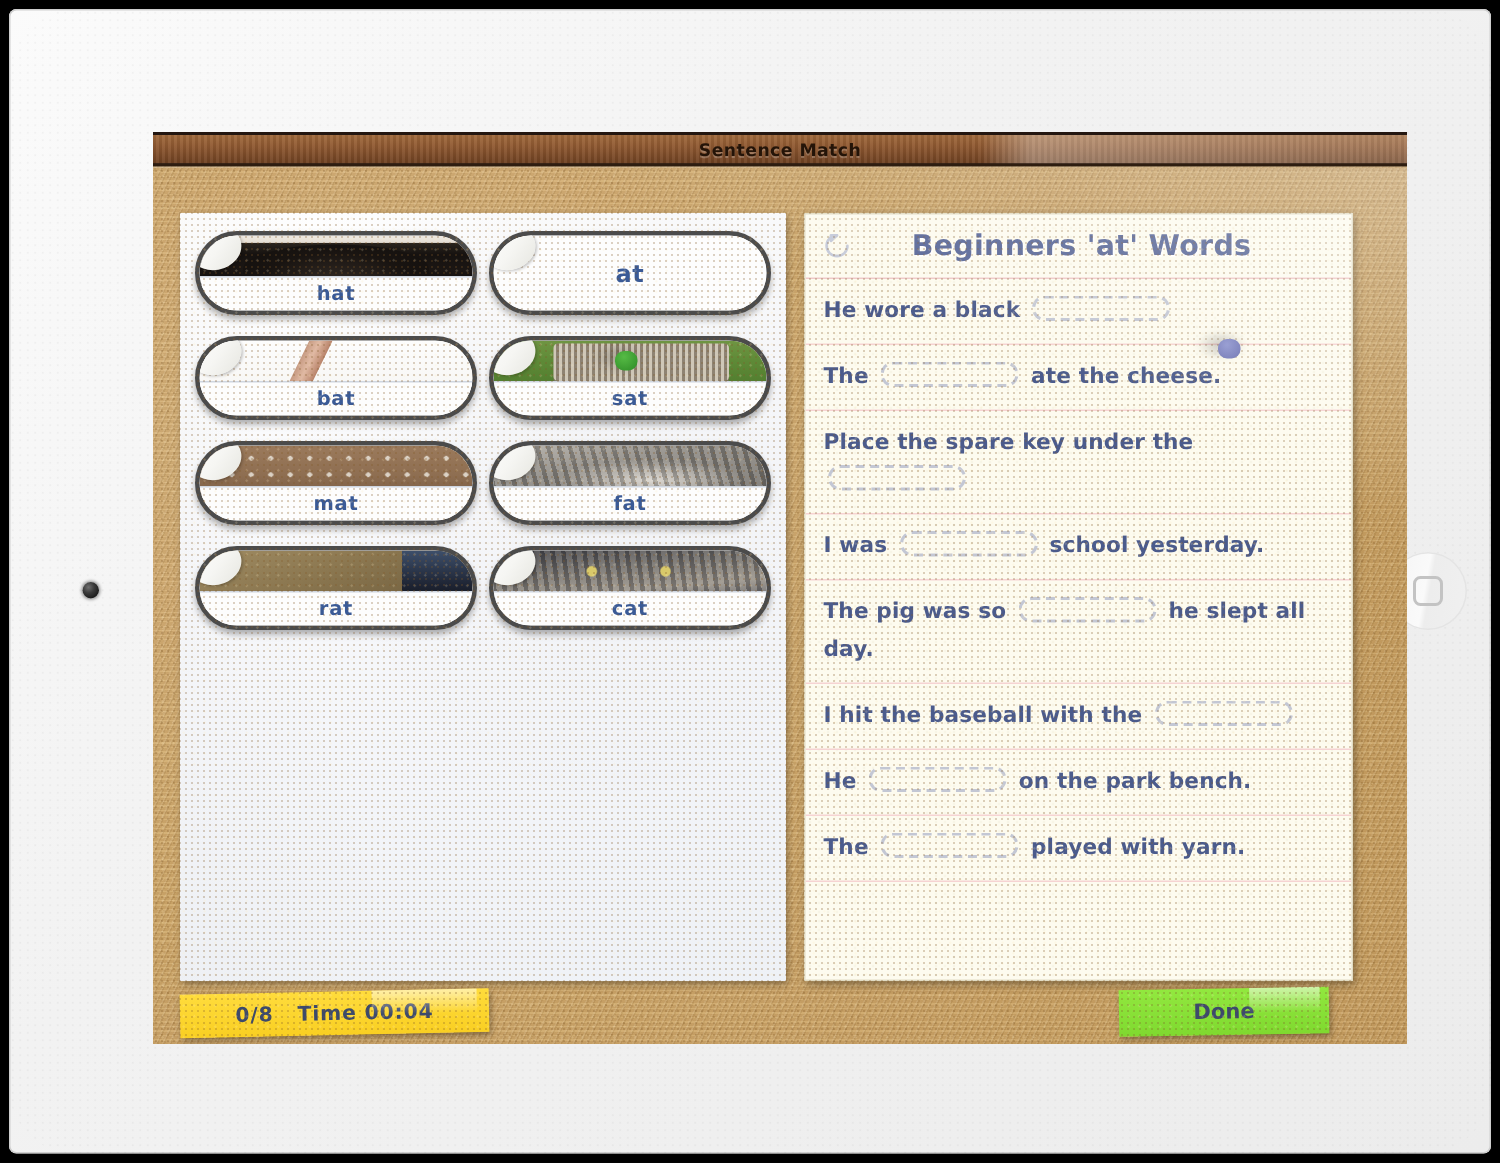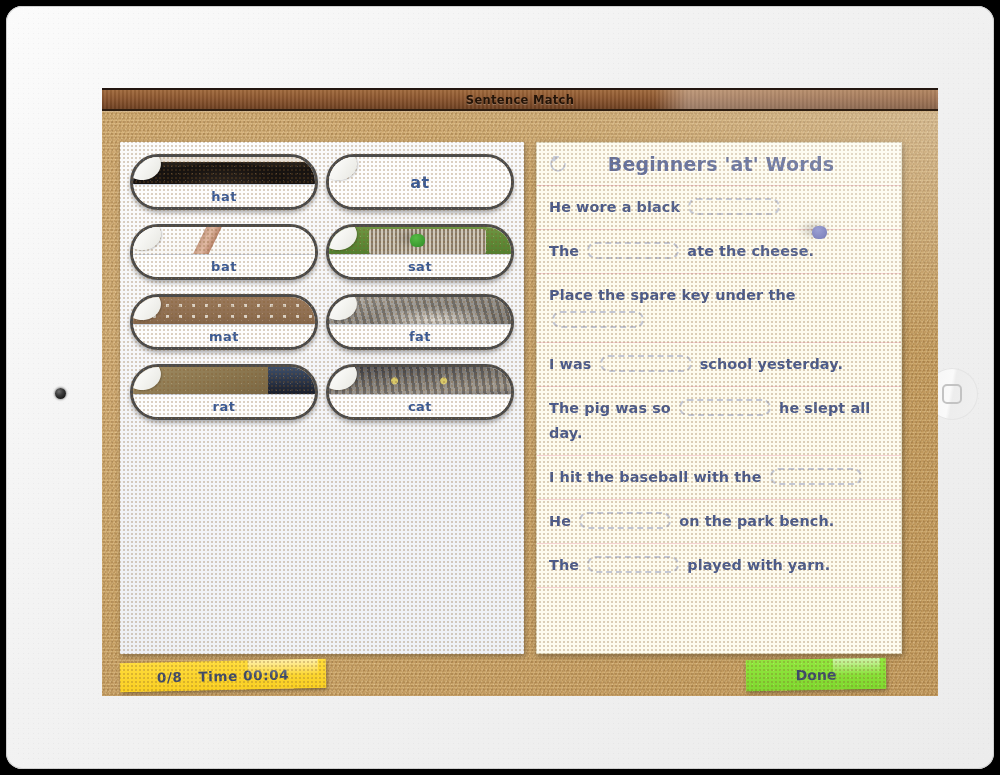--- a/index.html
+++ b/index.html
@@ -9,21 +9,21 @@
     background: #000;
     font-family: "DejaVu Sans", sans-serif;
     overflow: hidden;
   }
 
   
   #device {
     position: absolute;
     left: 6px; top: 6px;
     width: 988px; height: 763px;
-    border-radius: 16px;
+    border-radius: 5px;
     background: linear-gradient(135deg,#fbfbfb 0%,#f2f2f2 40%,#ececec 100%);
     box-shadow: 0 0 0 1px #cfcfcf inset, 0 2px 10px rgba(0,0,0,.35);
   }
   
   #device::before {
     content:""; position:absolute; inset:0; border-radius:44px;
     background-image: radial-gradient(rgba(0,0,0,.035) 0.6px, transparent 0.7px);
     background-size: 5px 5px;
     pointer-events:none;
   }

